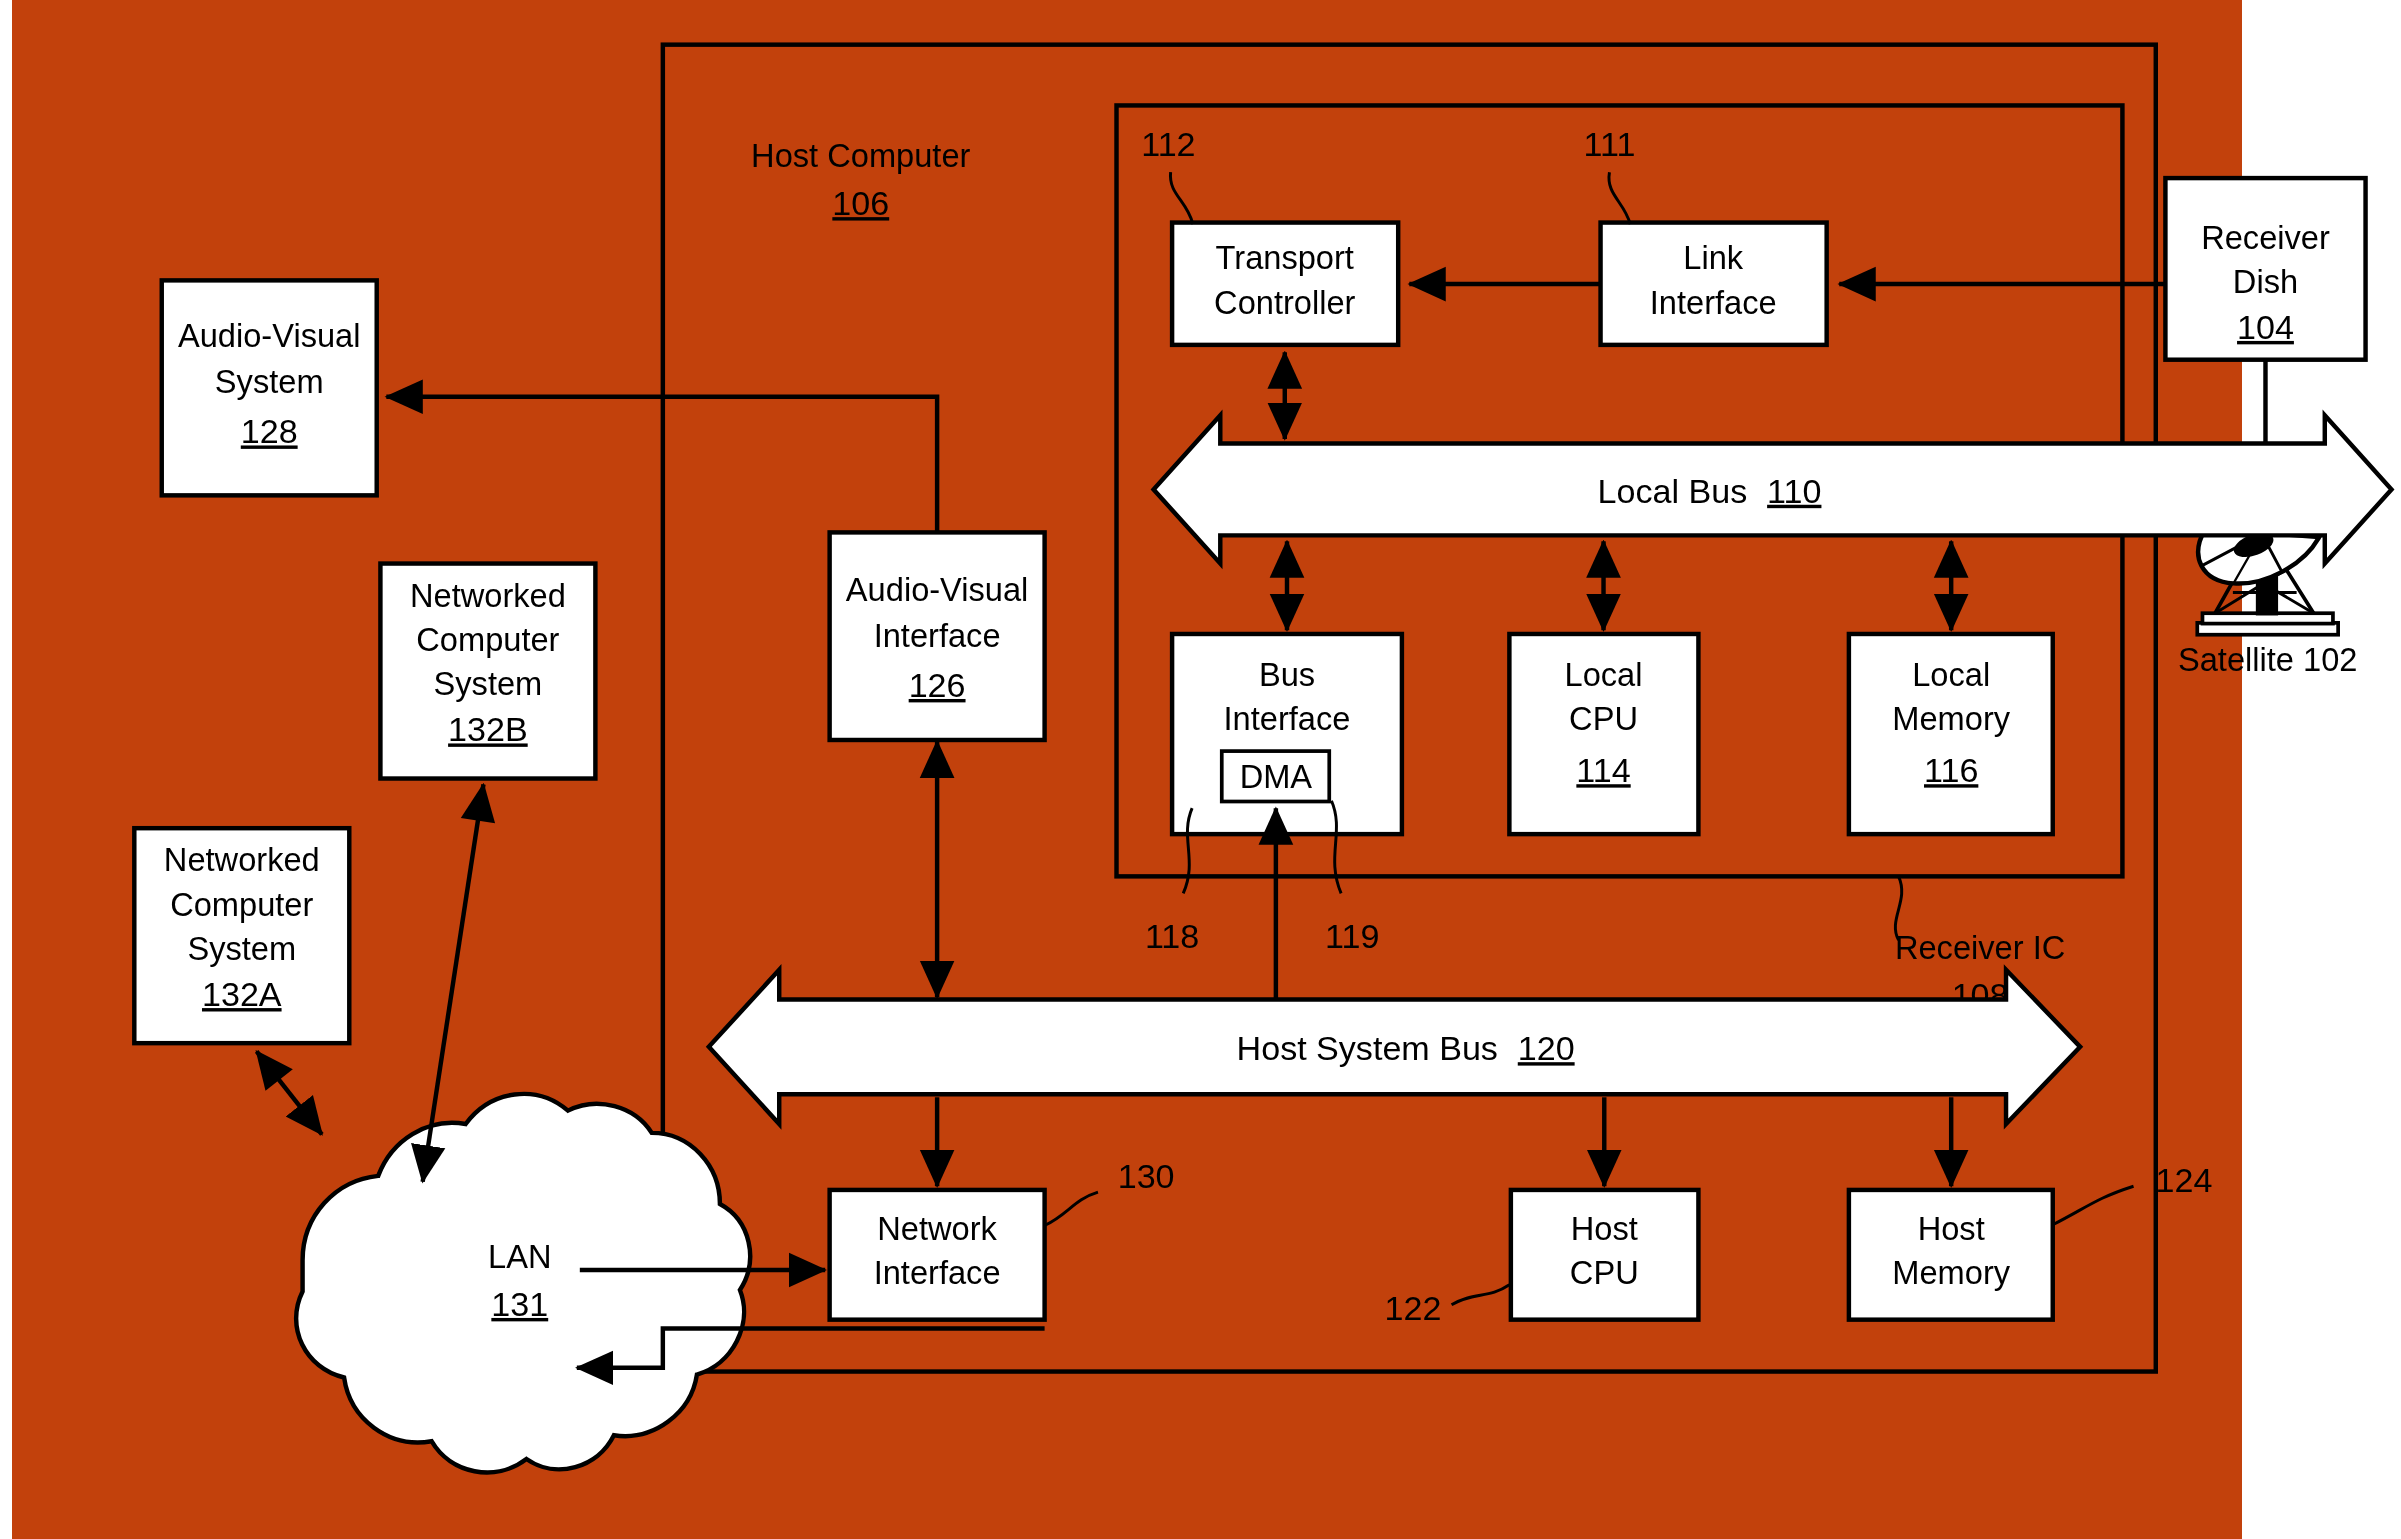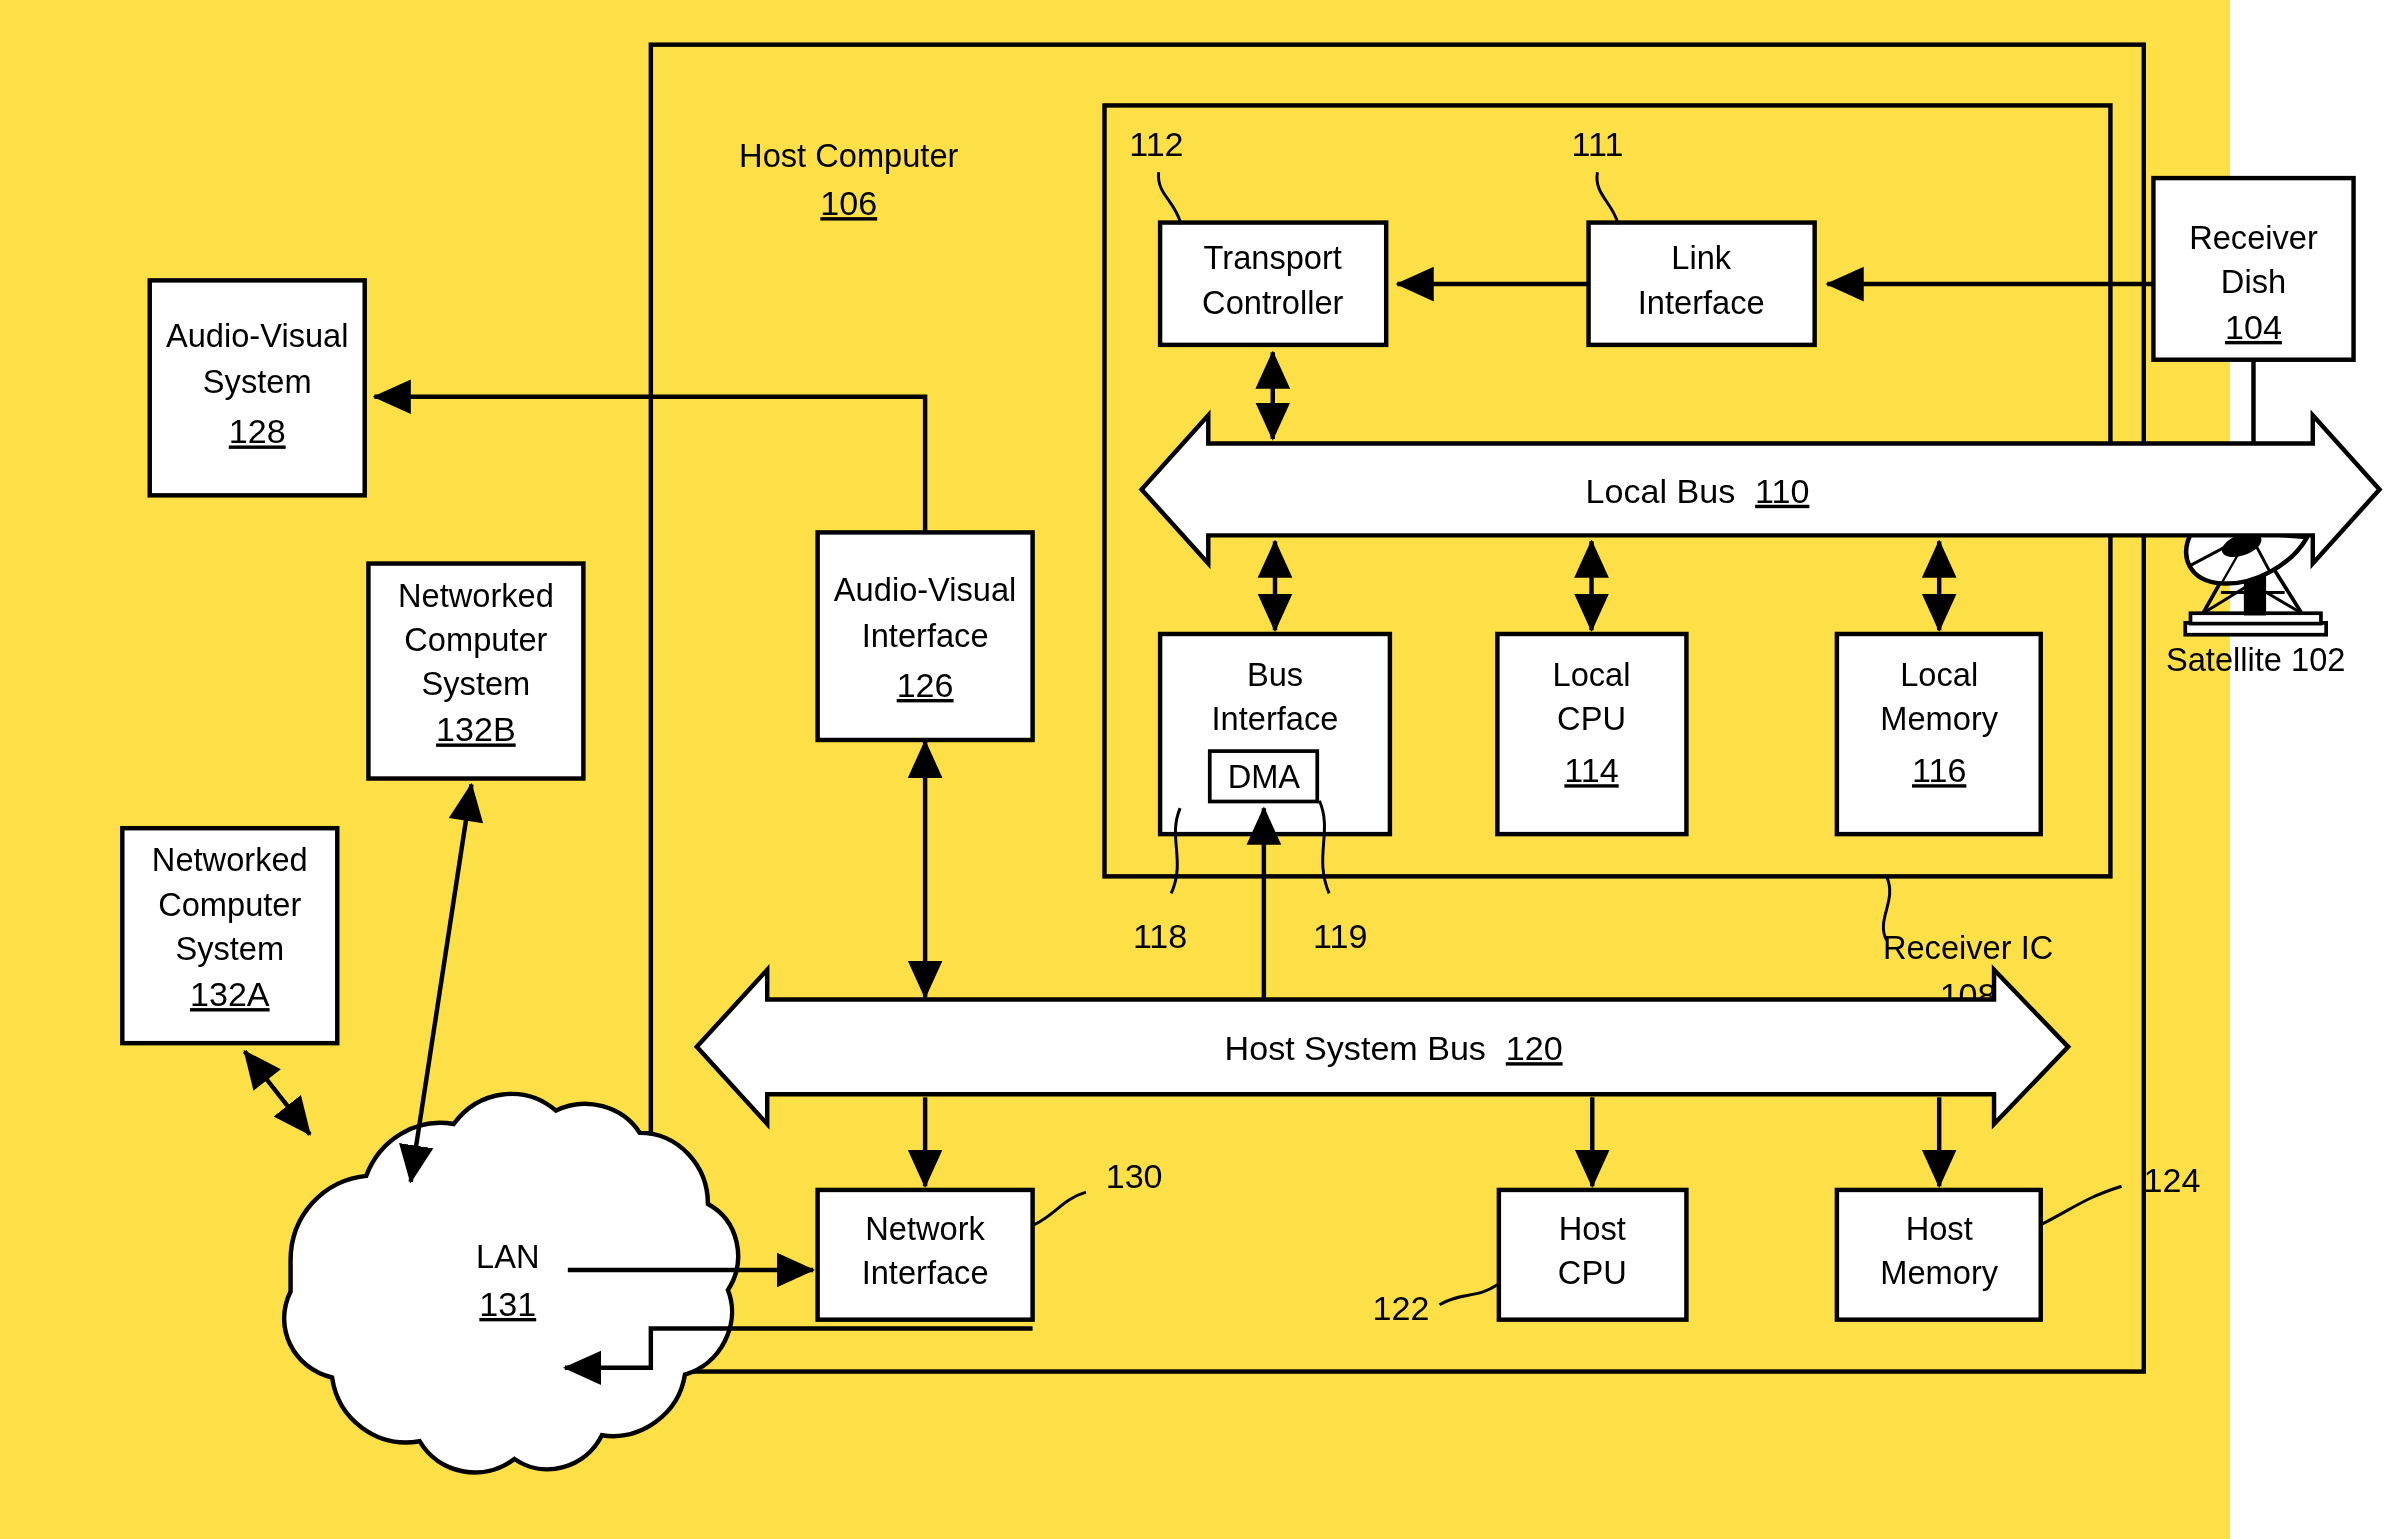--- a/index.html
+++ b/index.html
@@ -11,21 +11,22 @@
   body {
     width: 2401px;
     height: 1540px;
     font-family: "Liberation Sans", sans-serif;
     overflow: hidden;
   }
   #figure-root {
     position: relative;
     width: 2230px;
     height: 1540px;
-    background: #fde047;
+    background: #c2410c;
+    margin-left: 12px;
   }
   svg#diagram {
     display: block;
     width: 2401px;
     height: 1540px;
   }
   .box-rect {
     fill: #ffffff;
     stroke: #000000;
     stroke-width: 6;

